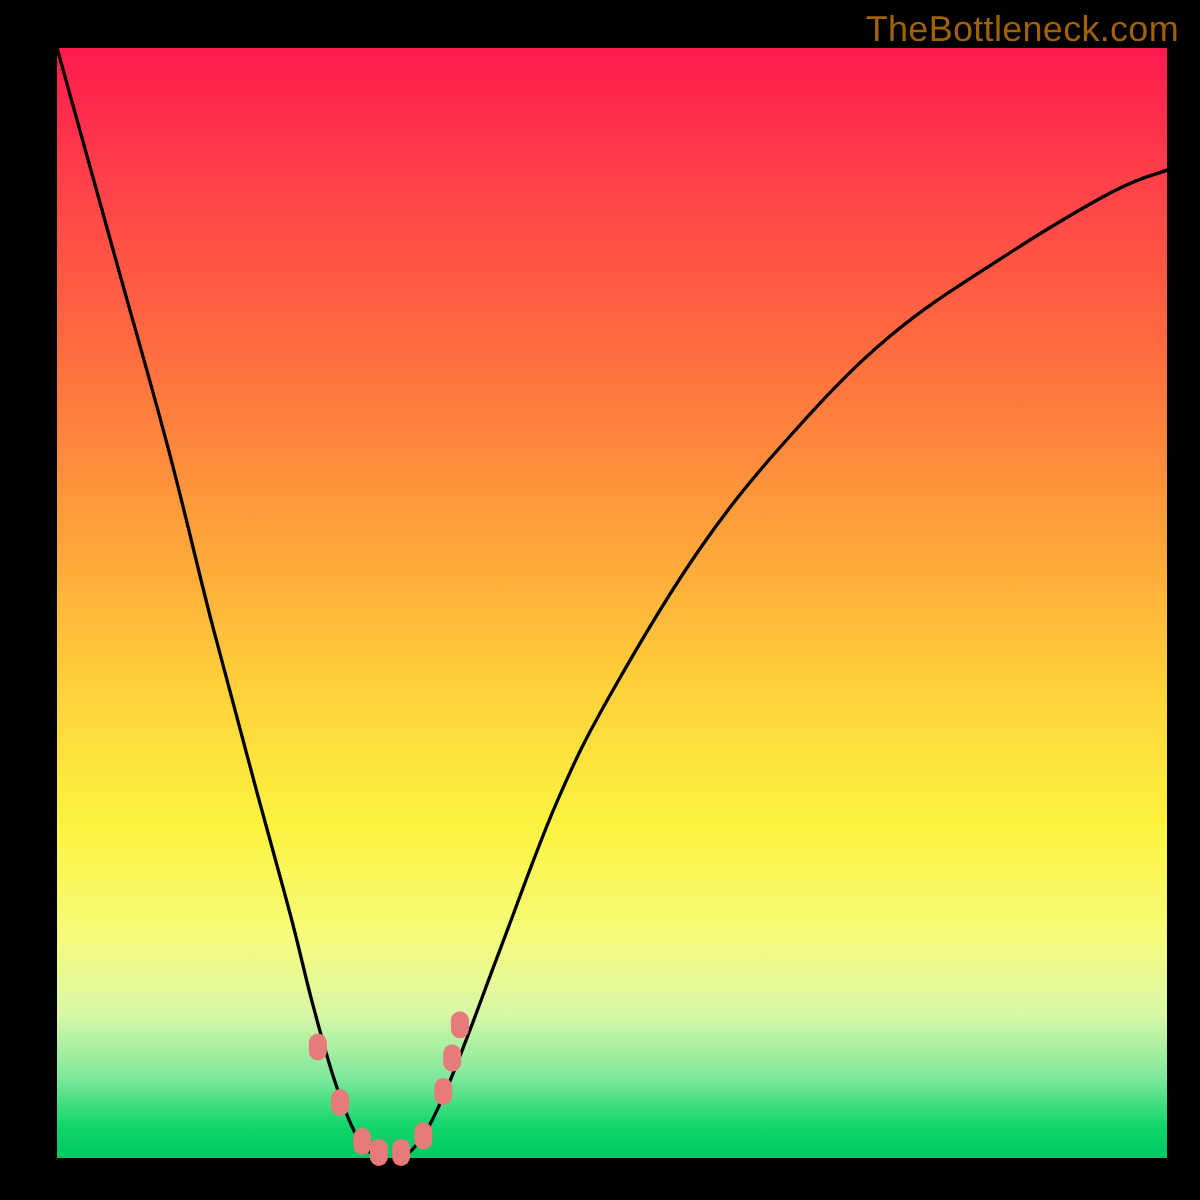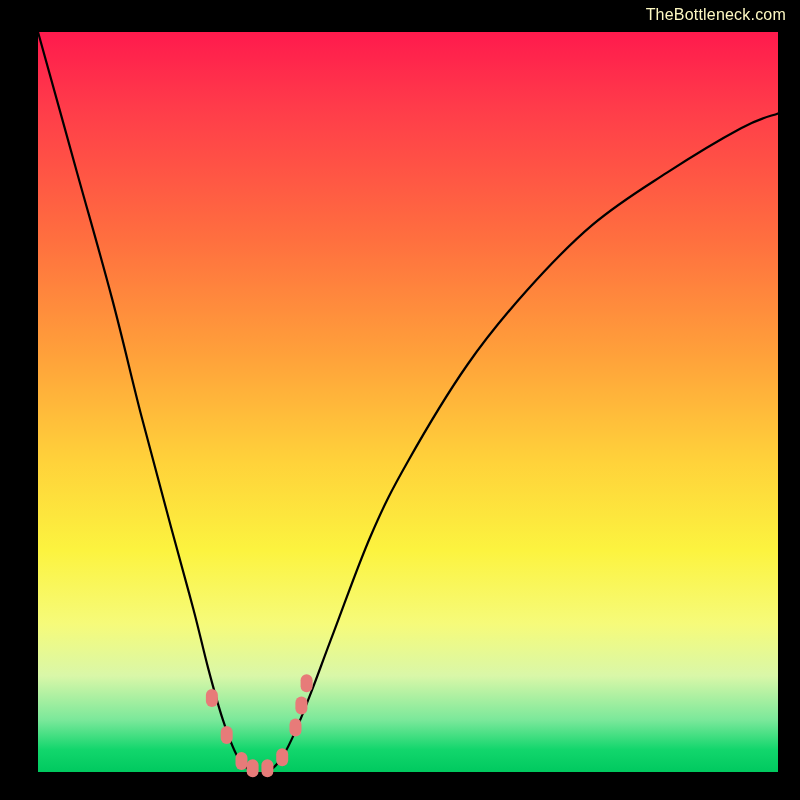--- a/index.html
+++ b/index.html
@@ -36,22 +36,22 @@
       #d9f7a8 87%,
       #7ae89a 93%,
       #12d66c 97%,
       #00c95f 100%
     );
   }
   .watermark {
     position: absolute;
     top: 6px;
     right: 14px;
-    color: #fef9c3;
-    font-size: 16px;
+    color: #a16207;
+    font-size: 24px;
     font-weight: 500;
     letter-spacing: 0.2px;
     user-select: none;
   }
   svg.curve {
     position: absolute;
     left: 0;
     top: 0;
     width: 740px;
     height: 740px;

